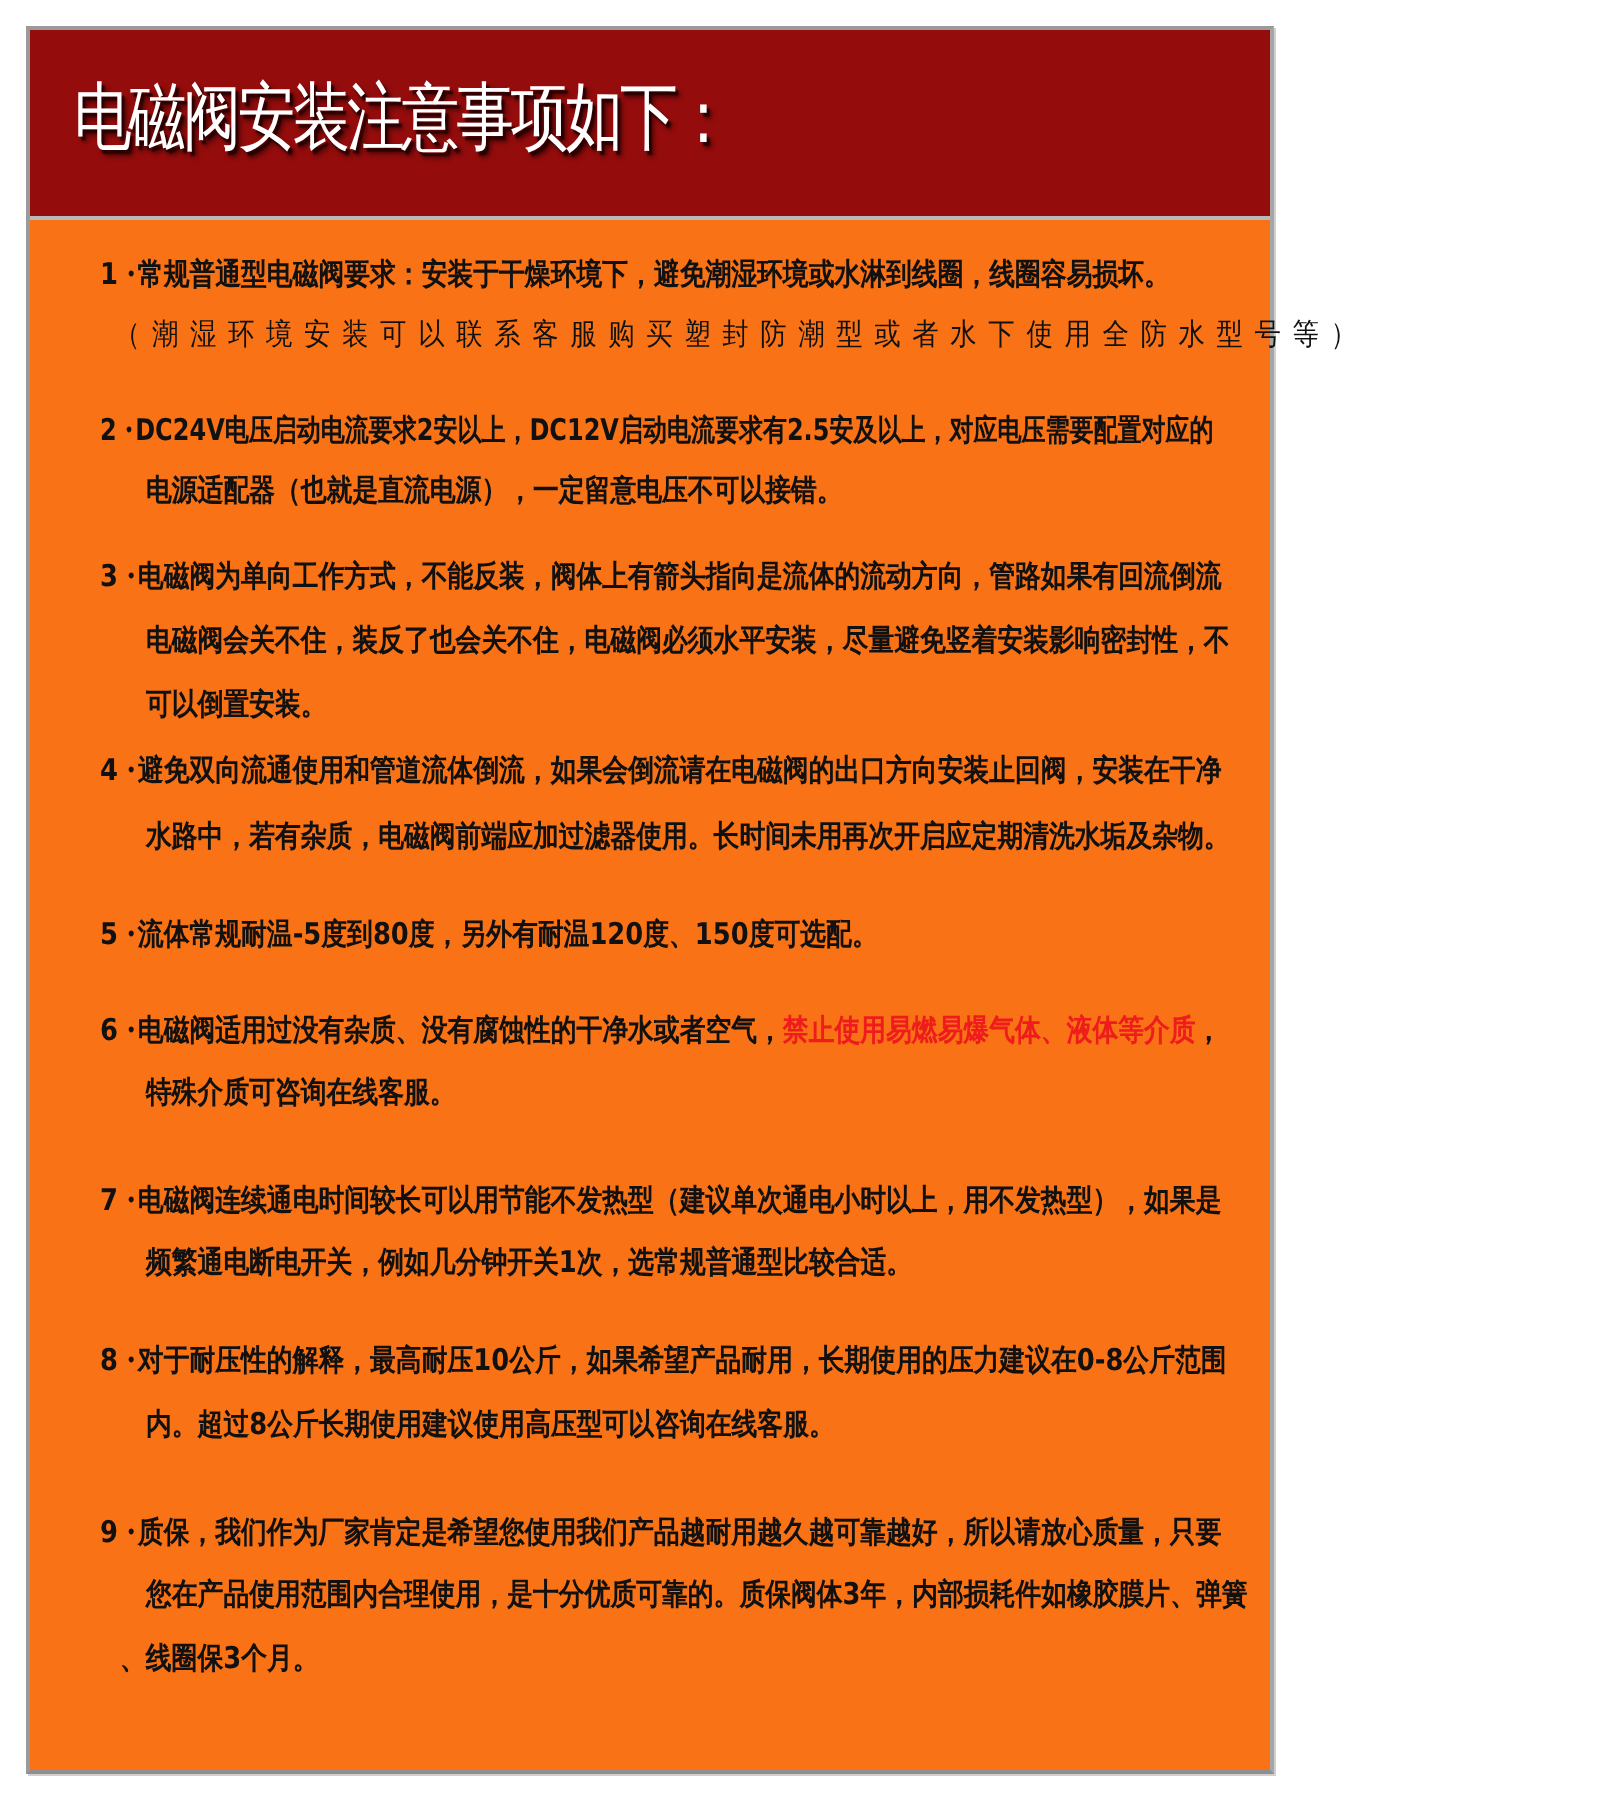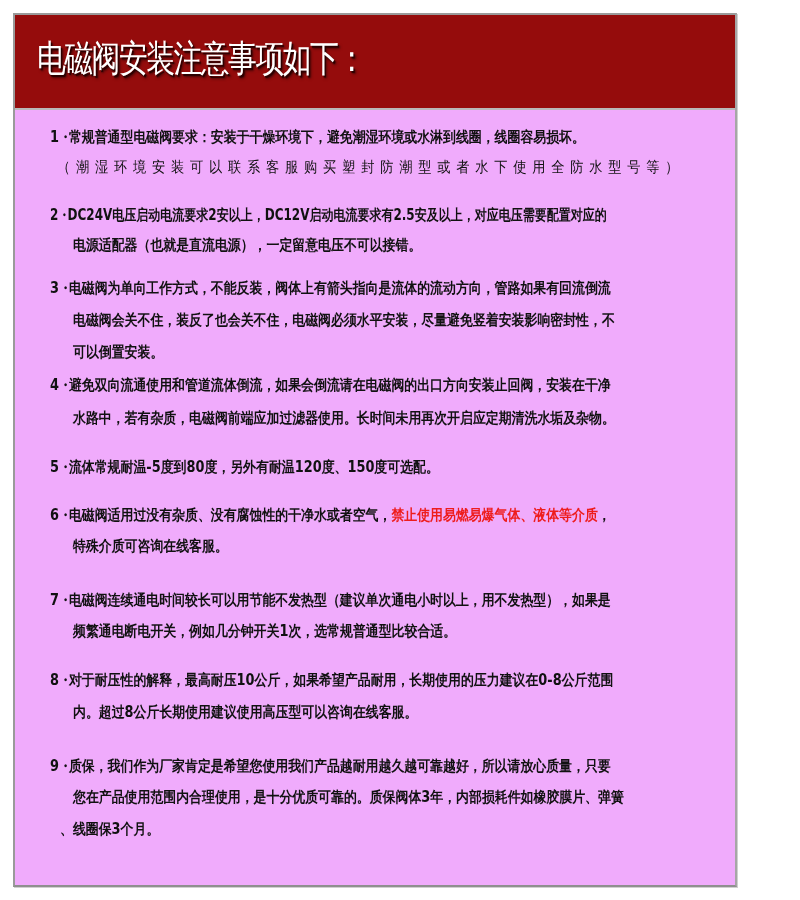--- a/index.html
+++ b/index.html
@@ -1,21 +1,21 @@
 <!DOCTYPE html>
 <html><head>
   <meta charset="utf-8">
   <style>
     html, body { margin: 0; padding: 0; background: #ffffff; }
     body { width: 800px; height: 900px; position: relative; overflow: hidden;
            font-family: "DejaVu Sans", "Liberation Sans", sans-serif; }
     .frame {
-      position: absolute; left: 13px; top: 13px; width: 724px; height: 874px;
+      position: absolute; left: 13px; top: 13px; width: 624px; height: 874px;
       border: 2px solid #9a9a9a; border-right-color: #a6a6a6; border-bottom-color: #8f8f8f;
-      box-sizing: border-box; background: #f0abfc;
+      box-sizing: border-box; background: #f97316;
       box-shadow: 1px 1px 0 #d0d0d0;
     }
     .header {
       position: absolute; left: 0; top: 0; right: 0; height: 93px;
       background: #950c0c;
       border-bottom: 2px solid #b9b9b9;
     }
     .title {
       position: absolute; left: 22px; top: 16px;
       color: #ffffff; font-size: 37px; line-height: 56px; letter-spacing: -2px;

